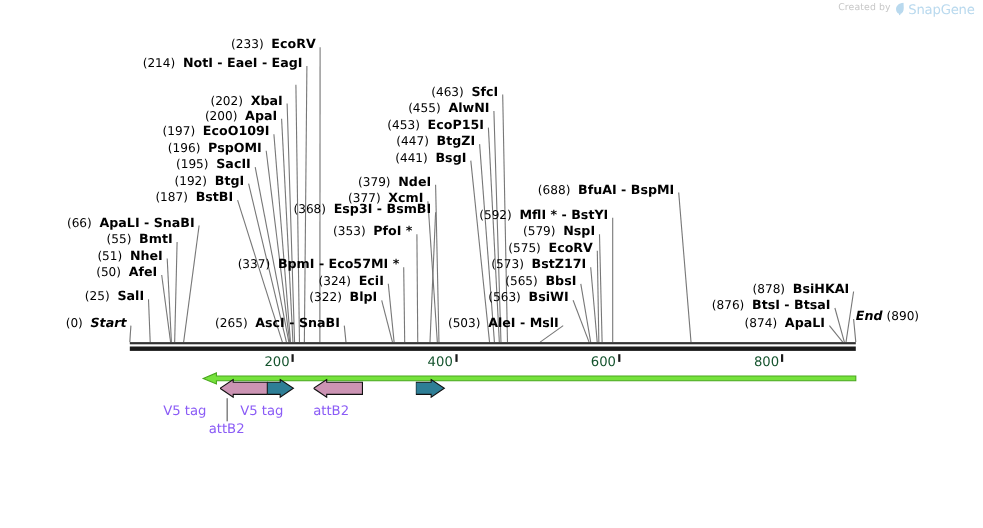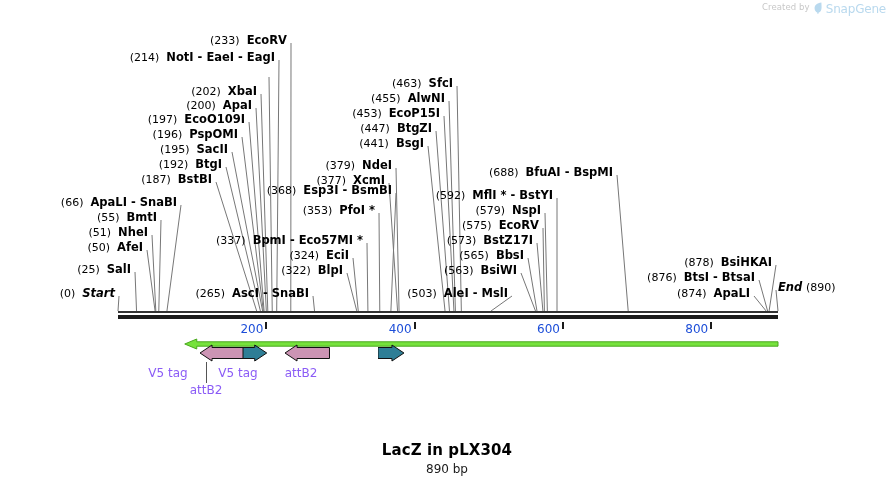--- a/index.html
+++ b/index.html
@@ -111,21 +111,21 @@
   }
   .tick {
     position: absolute;
     width: 2px;
     height: 7px;
     background: #1a1a1a;
   }
   .tick-label {
     position: absolute;
     font-size: 12px;
-    color: #1d4ed8;
+    color: #14532d;
     font-family: "DejaVu Sans", sans-serif;
     transform: translateX(-100%);
     white-space: nowrap;
   }
 
   
   #orf-arrow {
     position: absolute;
   }
   .feat-label {
@@ -300,18 +300,14 @@
       <svg width="47" height="18" style="position: absolute; left: 284.854px; top: 0px;">
         <polygon points="44.49438202247194,3.5 12,3.5 12,1 0,9 12,17 12,14.5 44.49438202247194,14.5" fill="#cc94b4" stroke="#111111" stroke-width="1"></polygon>
       </svg>
       <div class="feat-label" style="left: 238px; top: 22px;">V5 tag</div>
       <svg width="28" height="18" style="position: absolute; left: 377.551px; top: 0px;">
         <polygon points="0,3.5 13.955056179775283,3.5 13.955056179775283,1 25.955056179775283,9 13.955056179775283,17 13.955056179775283,14.5 0,14.5" fill="#2e7e96" stroke="#111111" stroke-width="1"></polygon>
       </svg>
       <div class="feat-label" style="left: 301px; top: 22px;">attB2</div>
     </div>
 
-  <div id="title-block" style="top:441px;">
-    <div id="map-title">LacZ in pLX304</div>
-    <div id="map-subtitle">890 bp</div>
-  </div>
 
 </div>
 
 </body></html>

